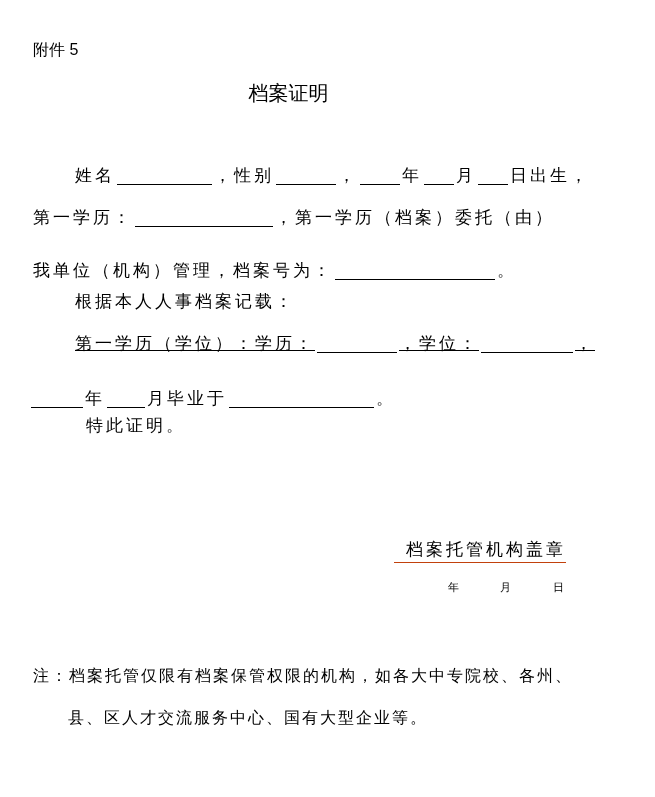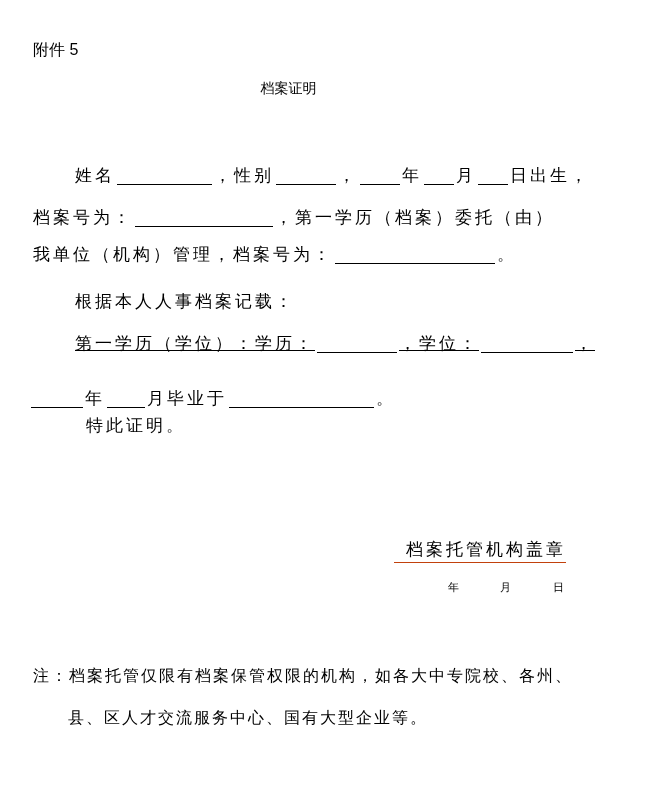--- a/index.html
+++ b/index.html
@@ -1,42 +1,42 @@
 <!DOCTYPE html>
 <html><head>
 <meta charset="utf-8">
 <style>
   html, body { margin: 0; padding: 0; background: #ffffff; }
   body { width: 655px; height: 797px; position: relative; overflow: hidden;
          font-family: "DejaVu Sans", sans-serif; color: #000; }
   .abs { position: absolute; white-space: nowrap; }
   .attach { left: 33px; top: 40px; font-size: 16px; font-family: "Liberation Sans", sans-serif; }
-  .title { left: 0; width: 577px; text-align: center; top: 80px; font-size: 14px; }
+  .title { left: 0; width: 577px; text-align: center; top: 80px; font-size: 20px; }
   .line { font-size: 17px; letter-spacing: 3px; line-height: 20px; }
   .blank { display: inline-block; border-bottom: 1px solid #000; height: 18px; vertical-align: bottom; margin: 0 2px; }
   .sign { left: 394px; top: 538px; font-size: 17px; letter-spacing: 3px; border-bottom: 1px solid #c2410c; padding-left: 12px; padding-bottom: 1px; }
   .date { left: 448px; top: 580px; font-size: 11px; }
   .date span { display: inline-block; }
   .note { font-size: 16px; letter-spacing: 2px; }
 </style>
 </head>
 <body>
 
 <div class="abs attach">附件 5</div>
 <div class="abs title">档案证明</div>
 
 <div class="abs line" style="left:75px; top:165px;">
   <span>姓名</span><span class="blank" style="width:95px"></span><span>，性别</span><span class="blank" style="width:60px"></span><span>，</span><span class="blank" style="width:40px"></span><span>年</span><span class="blank" style="width:30px"></span><span>月</span><span class="blank" style="width:30px"></span><span>日出生，</span>
 </div>
 
 <div class="abs line" style="left:33px; top:207px;">
-  <span>档案号为：</span><span class="blank" style="width:138px"></span><span>，第一学历（档案）委托（由）</span>
+  <span>第一学历：</span><span class="blank" style="width:138px"></span><span>，第一学历（档案）委托（由）</span>
 </div>
 
-<div class="abs line" style="left:33px; top:244px;">
+<div class="abs line" style="left:33px; top:260px;">
   <span>我单位（机构）管理，档案号为：</span><span class="blank" style="width:160px"></span><span>。</span>
 </div>
 
 <div class="abs line" style="left:75px; top:291px;">根据本人人事档案记载：</div>
 
 <div class="abs line" style="left:75px; top:333px;text-decoration:underline;">
   <span>第一学历（学位）：学历：</span><span class="blank" style="width:80px"></span><span>，学位：</span><span class="blank" style="width:92px"></span><span>，</span>
 </div>
 
 <div class="abs line" style="left:31px; top:388px;">

